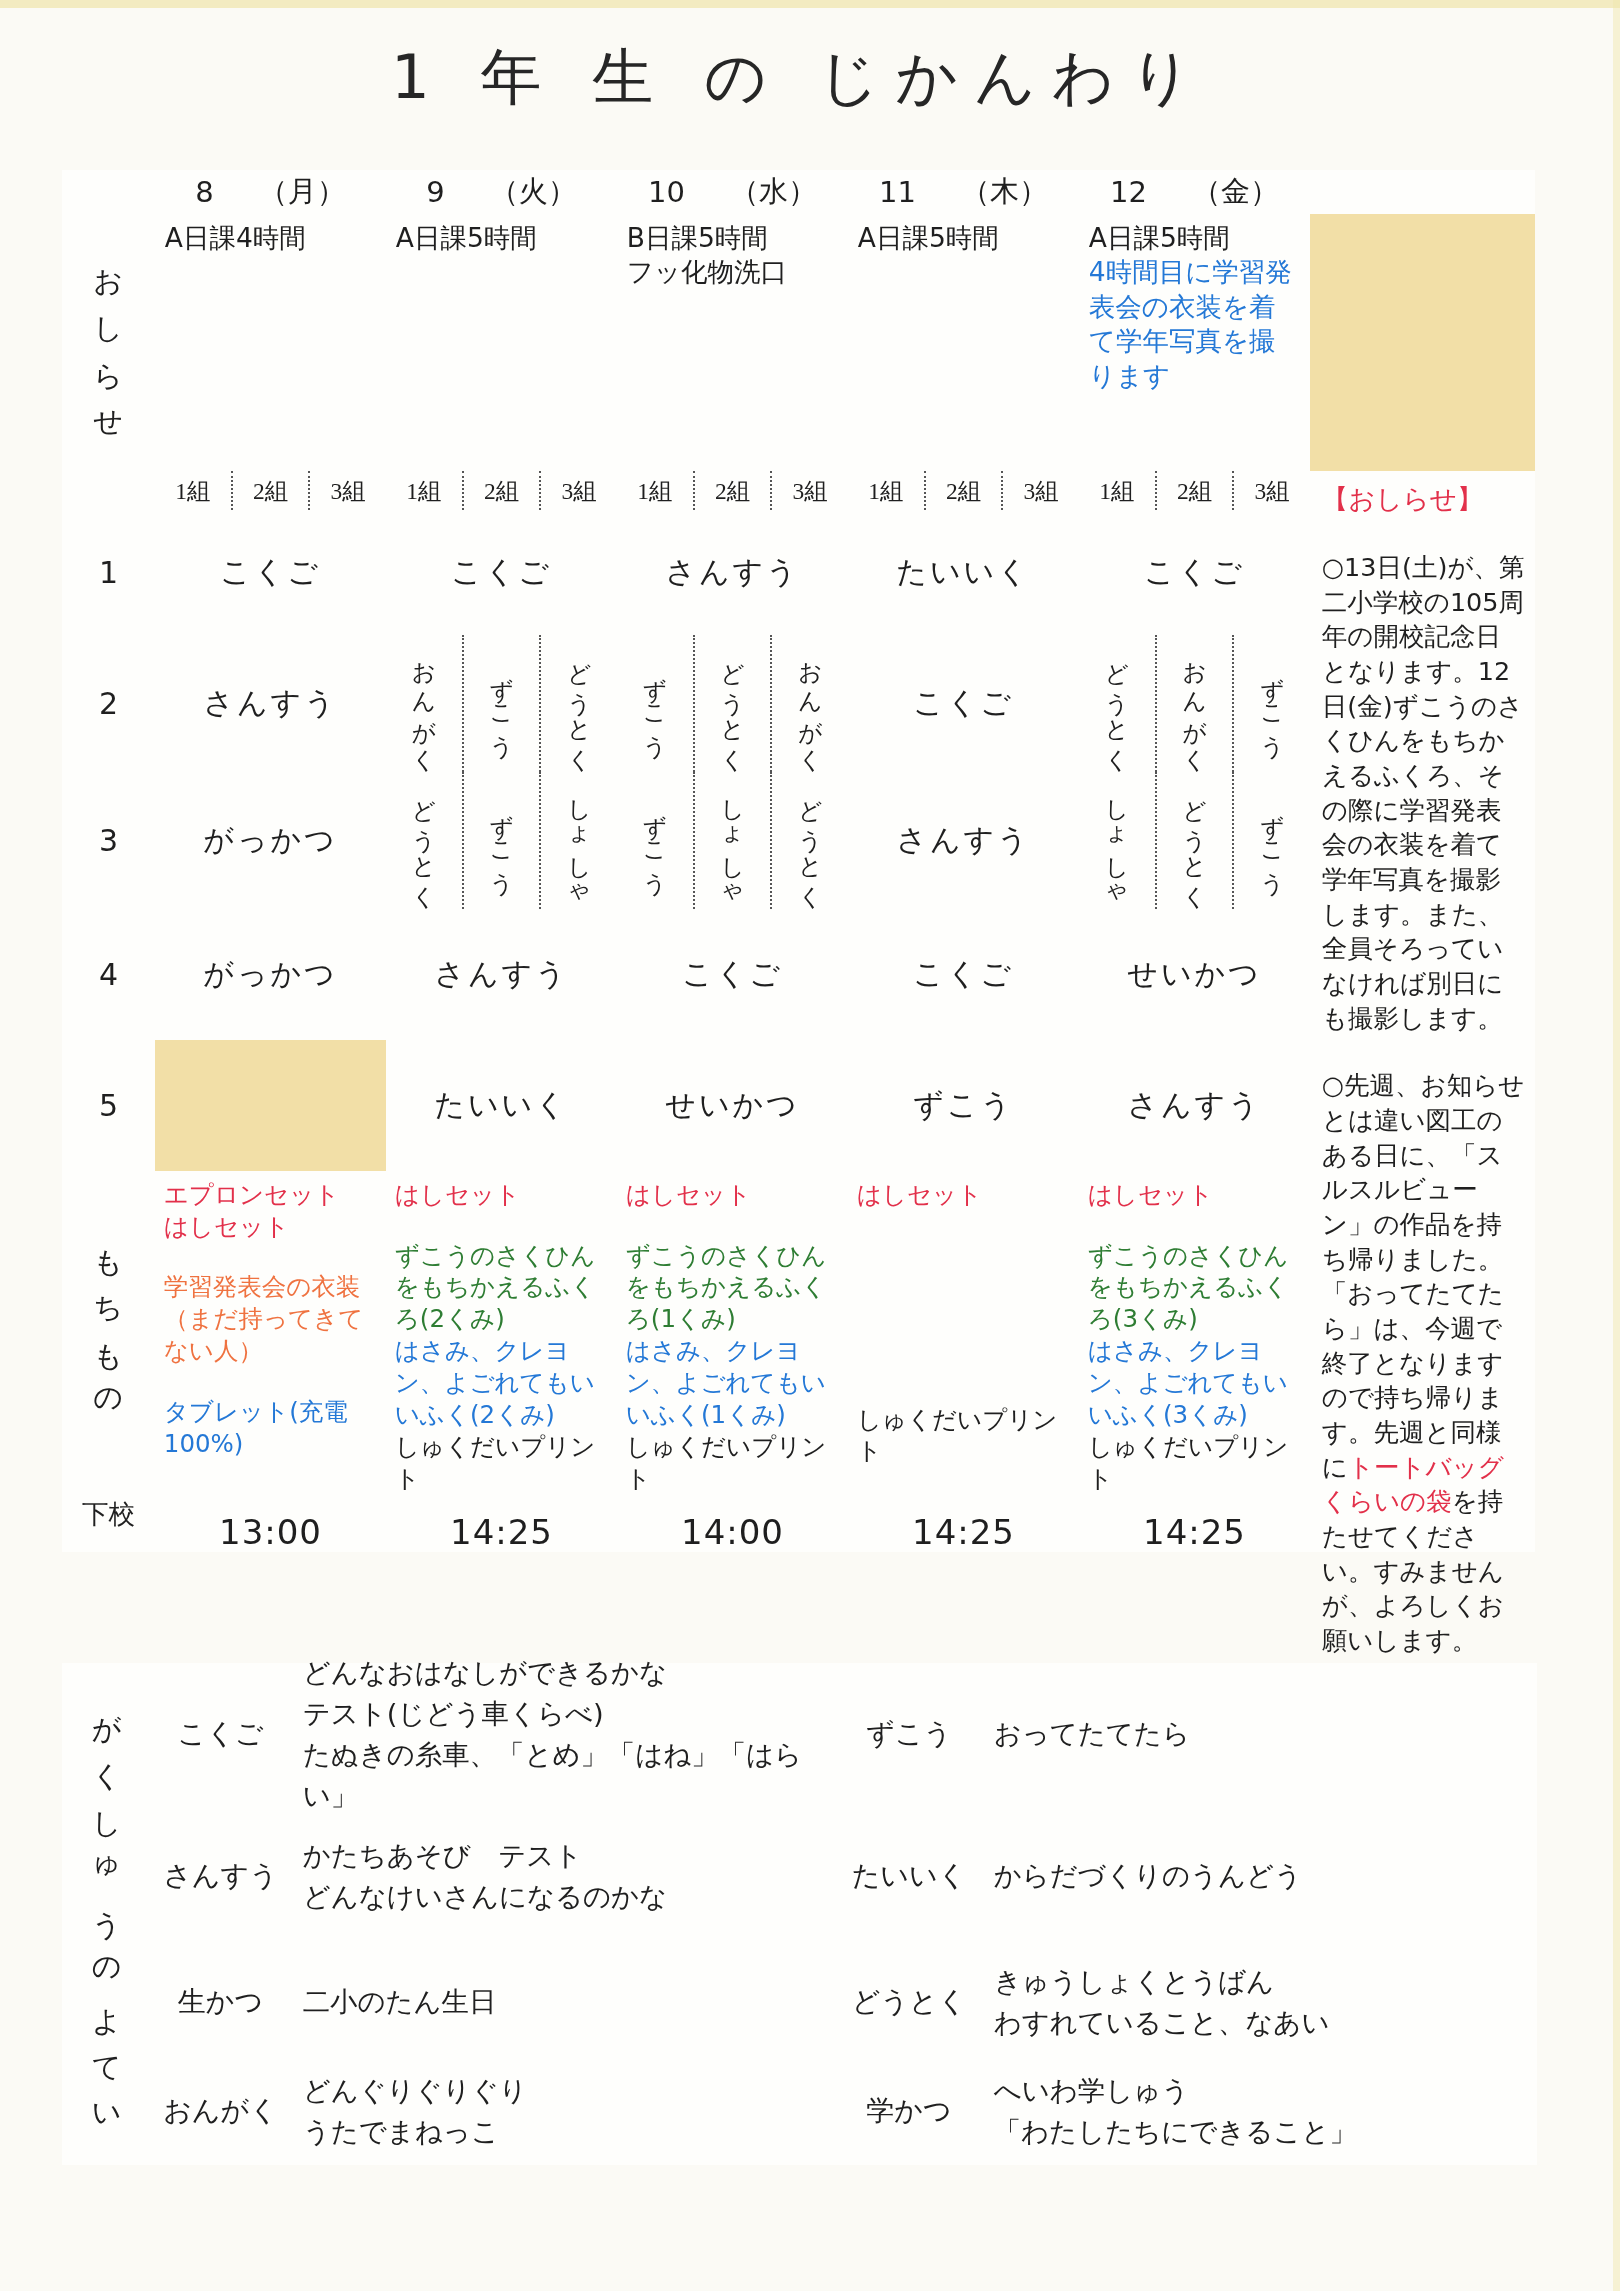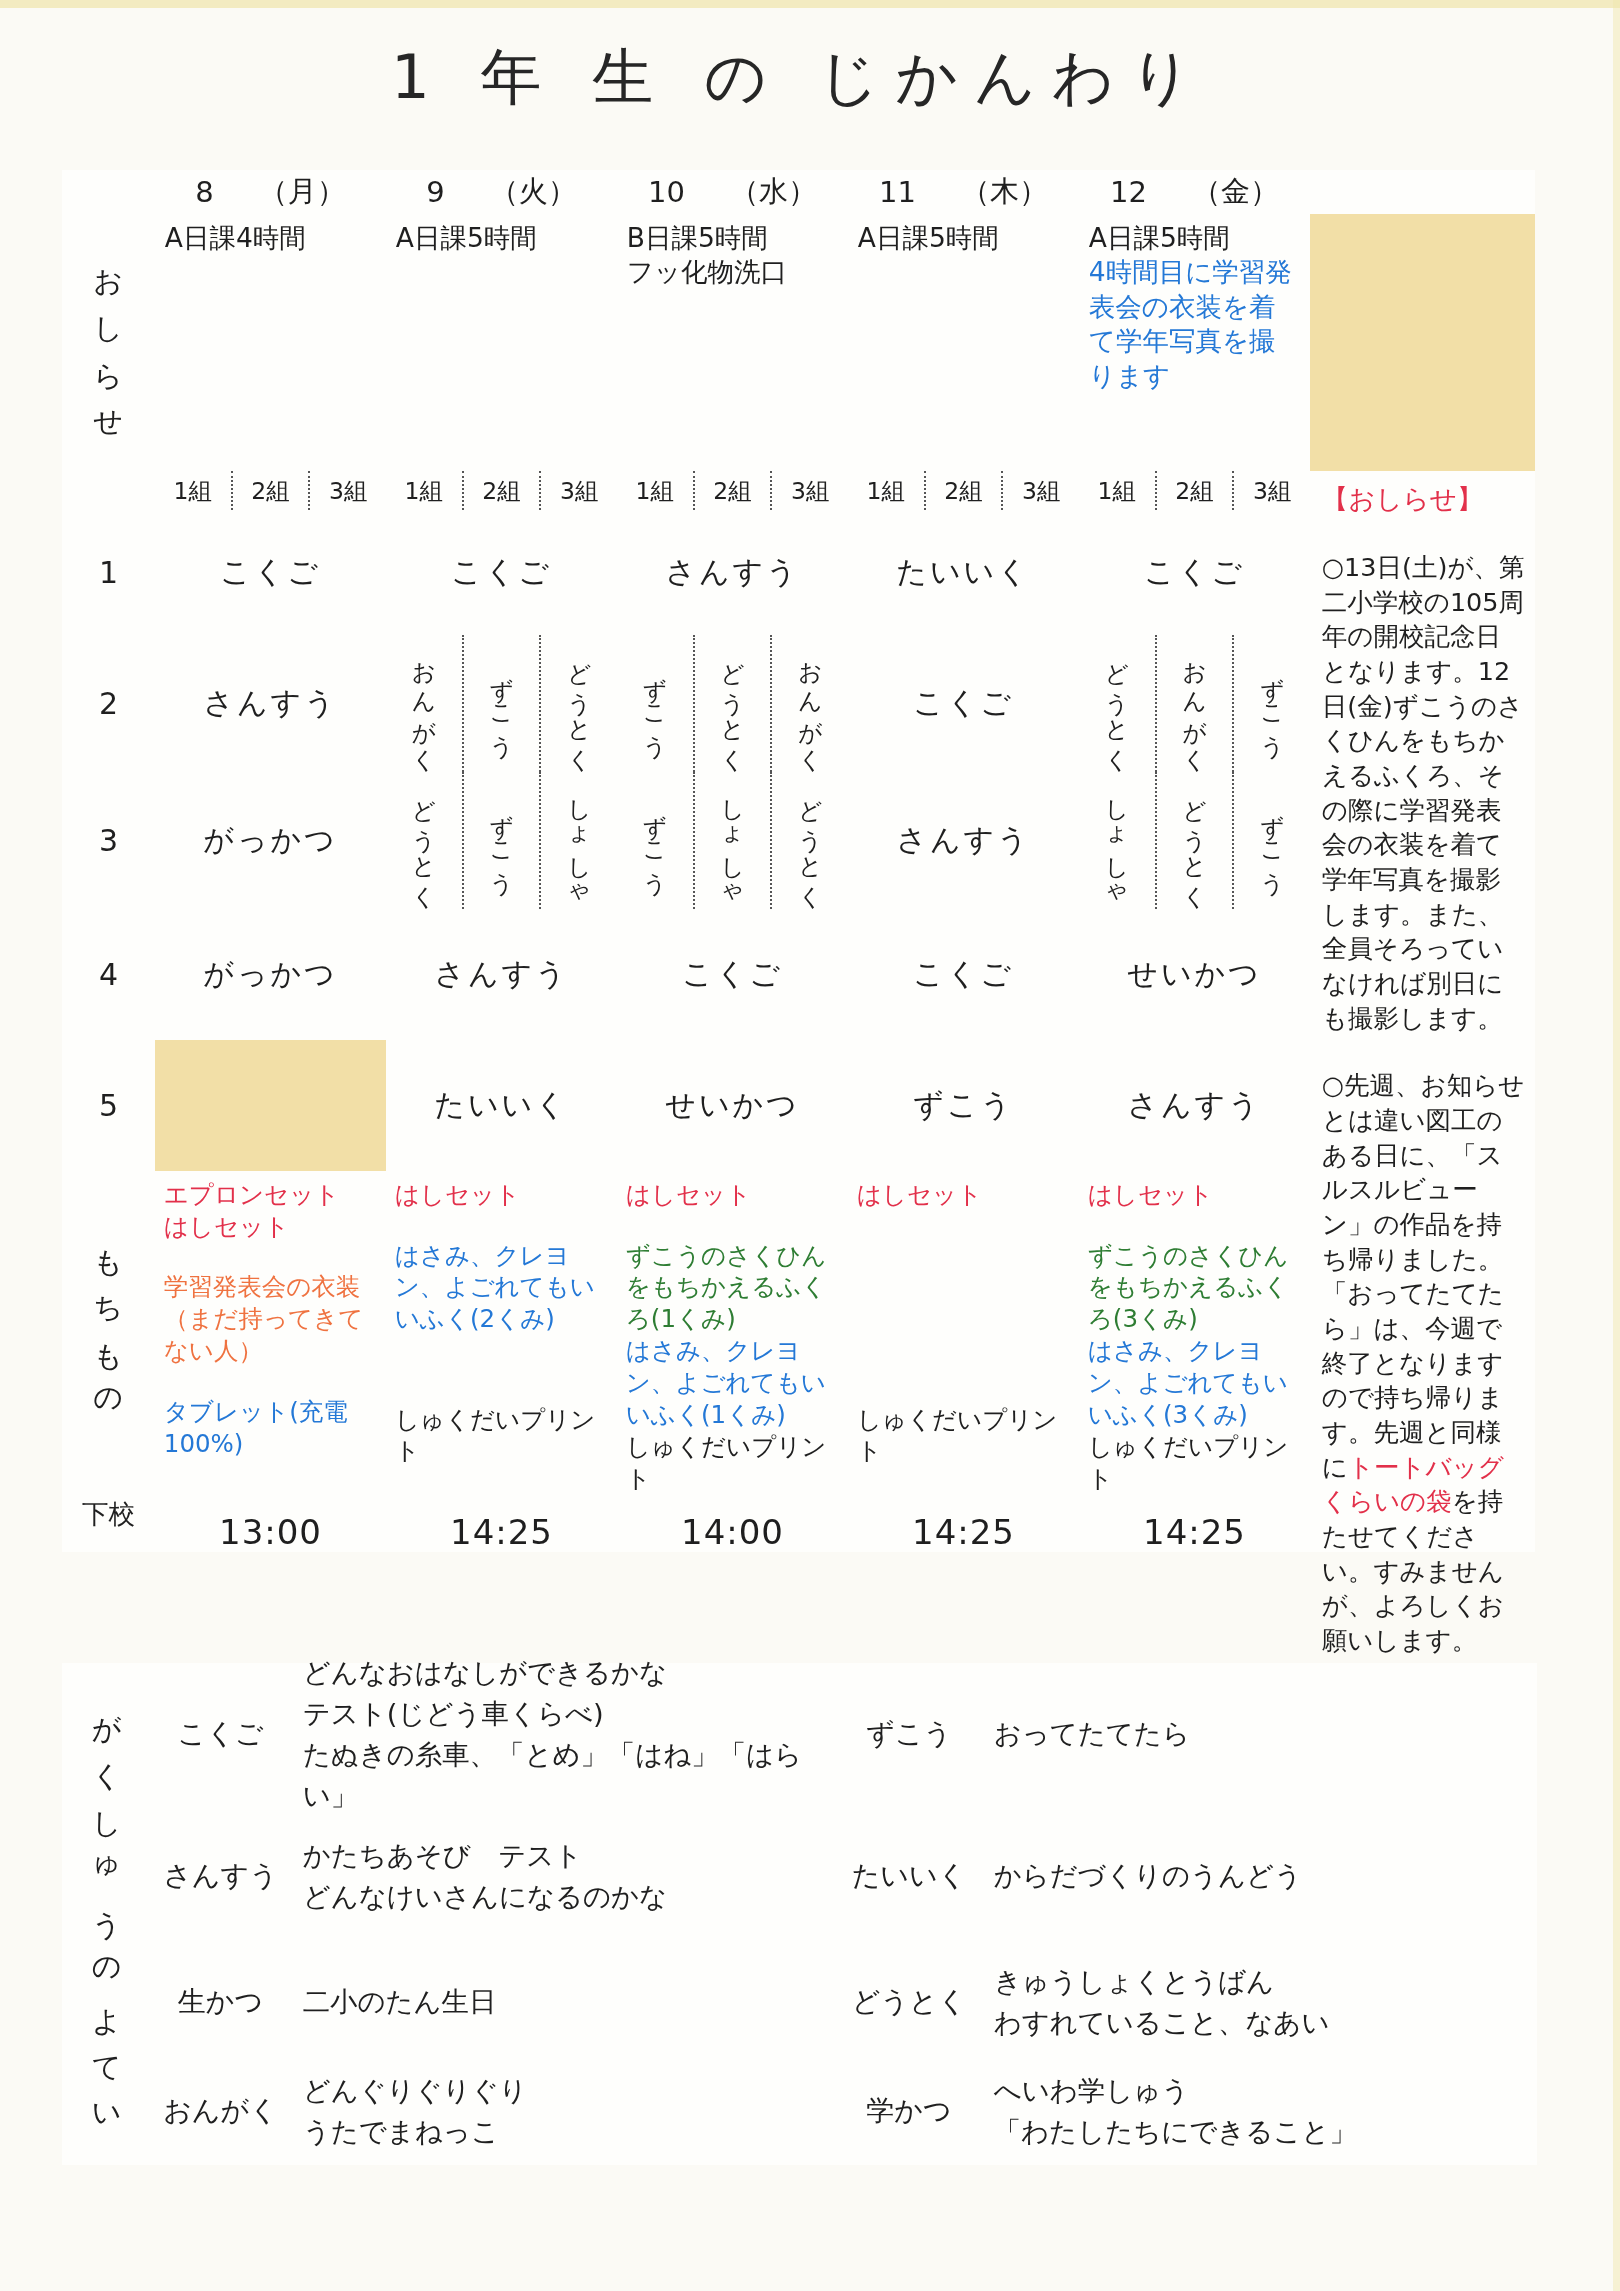--- a/index.html
+++ b/index.html
@@ -31,21 +31,21 @@
   .tan{background:var(--c-tan);}
   .pre{white-space:pre-line;}
   .date{display:flex;align-items:center;justify-content:center;gap:45px;font-size:29px;}
   .vlabel{
     writing-mode:vertical-rl;display:flex;align-items:center;justify-content:center;
     font-size:29px;letter-spacing:13.7px;
   }
   .notice{padding:6.9px 9.8px;font-size:26.5px;line-height:1.3;}
   .notice .c-blue{display:block;color:var(--c-blue);}
   .kumi{display:flex;align-items:stretch;}
-  .ksub{flex:1;display:flex;align-items:center;justify-content:center;font-size:23.5px;}
+  .ksub{flex:1;display:flex;align-items:center;justify-content:center;font-size:23.5px;font-family:Liberation Serif, serif;}
   .ksub + .ksub{border-left:2px dotted #555;}
   .pnum{display:flex;align-items:center;justify-content:center;font-size:30px;}
   .subj{display:flex;align-items:center;justify-content:center;font-size:30px;letter-spacing:2.9px;}
   .split{display:flex;align-items:stretch;}
   .sub{
     flex:1;display:flex;align-items:center;justify-content:center;
     writing-mode:vertical-rl;font-size:23.5px;letter-spacing:2px;
   }
   .sub + .sub{border-left:2px dotted #555;}
   .items{display:flex;flex-direction:column;padding:7.8px 8.8px;}
@@ -261,20 +261,21 @@
   <div class="cell vlabel" style="grid-area:9/1">もちもの</div>
   <div class="cell items" style="grid-area:9/2">
     <div class="item pre gap" data-color="red">エプロンセット
 はしセット</div>
     <div class="item pre gap" data-color="orange">学習発表会の衣装
 （まだ持ってきてない人）</div>
     <div class="item pre" data-color="blue">タブレット(充電100%)</div>
   </div>
   <div class="cell items" style="grid-area:9/3">
     <div class="item pre gap" data-color="red">はしセット</div>
+    <div class="item pre" data-color="green">ずこうのさくひんをもちかえるふくろ(2くみ)</div>
     <div class="item pre" data-color="blue">はさみ、クレヨン、よごれてもいいふく(2くみ)</div>
     <div class="item pre bottom" data-color="black">しゅくだいプリント</div>
   </div>
   <div class="cell items" style="grid-area:9/4">
     <div class="item pre gap" data-color="red">はしセット</div>
     <div class="item pre" data-color="green">ずこうのさくひんをもちかえるふくろ(1くみ)</div>
     <div class="item pre" data-color="blue">はさみ、クレヨン、よごれてもいいふく(1くみ)</div>
     <div class="item pre bottom" data-color="black">しゅくだいプリント</div>
   </div>
   <div class="cell items" style="grid-area:9/5">

